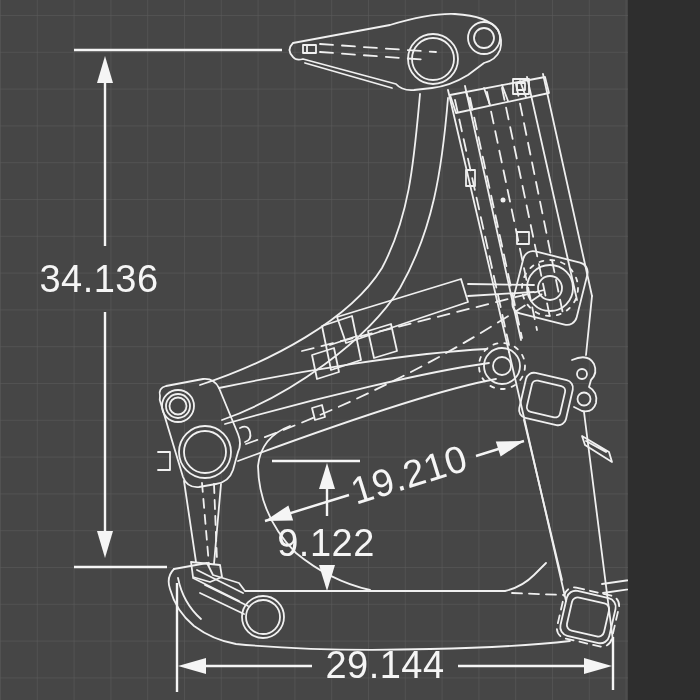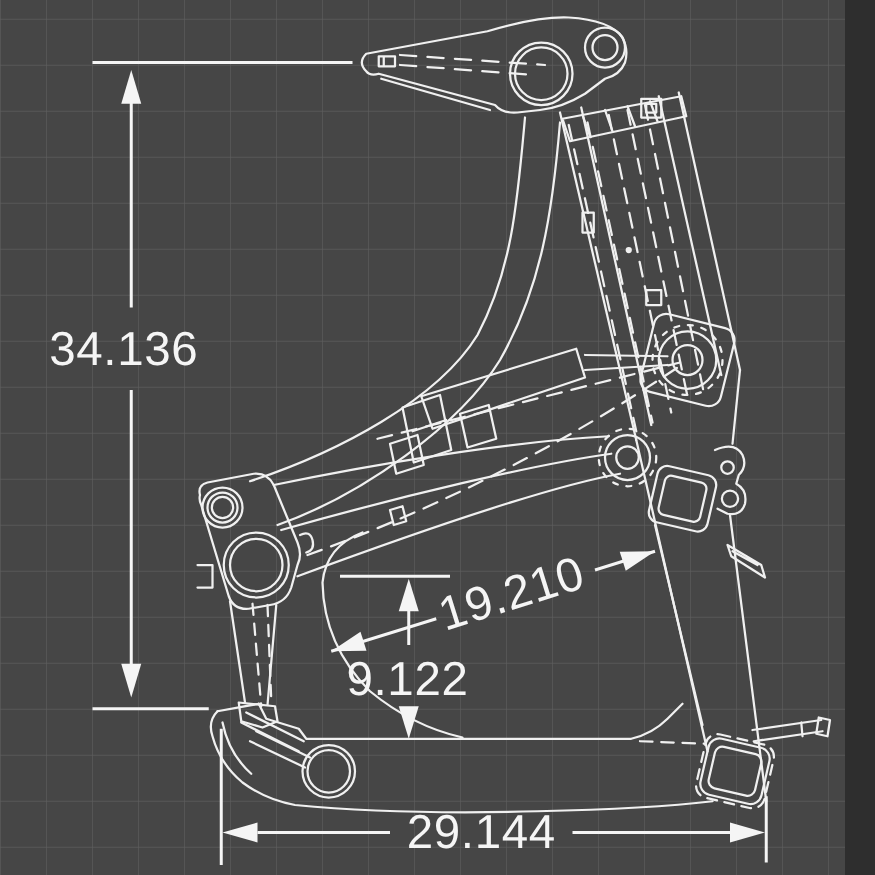--- a/index.html
+++ b/index.html
@@ -1,16 +1,16 @@
 <!DOCTYPE html>
 <html><head>
 <meta charset="utf-8">
 <style>
   html,body{margin:0;padding:0;background:#2e2e2e;}
-  .stage{width:676px;height:700px;position:relative;overflow:hidden;
+  .stage{width:628px;height:700px;position:relative;overflow:hidden;
          font-family:"Liberation Sans", sans-serif;text-decoration:underline;}
   svg{display:block;}
   .dimtext{font-family:"Liberation Sans", sans-serif;
            font-size:38px;font-weight:400;fill:var(--txt,#f5f5f5);letter-spacing:.5px;}
   :root{--bg:#464646;--grid:#5d5d5d;--line:#f0f0f0;--txt:#f5f5f5;}
 </style>
 </head>
 <body>
 
 <div class="stage">

